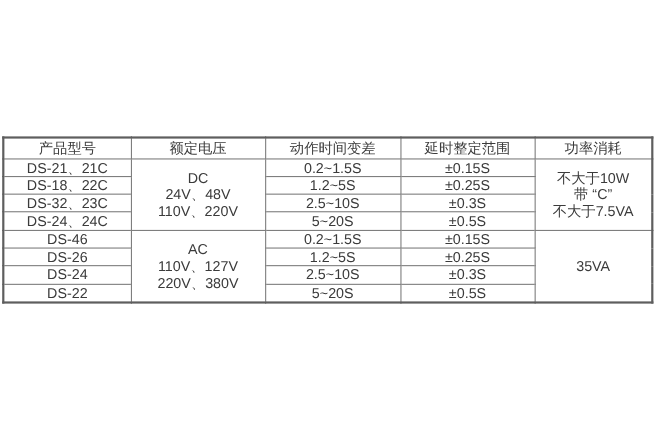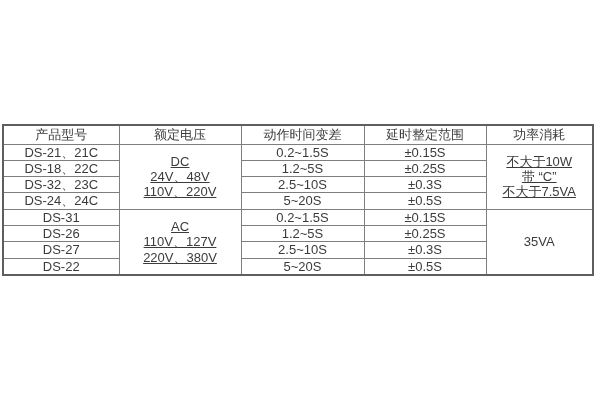--- a/index.html
+++ b/index.html
@@ -30,21 +30,21 @@
     vertical-align: middle;
     font-weight: normal;
     font-size: 13px;
     line-height: 1.18;
     padding: 0;
     overflow: hidden;
     white-space: nowrap;
   }
   .spec tr.header-row { height: 19px; margin-left: 16px; }
   .spec tr.data-row { height: 15px; }
-  .cell-line { display: block; text-decoration: underline; }
+  .cell-line { display: block; }
 </style>
 </head>
 <body>
 
 <table class="spec">
   <colgroup>
     <col style="width:116px">
     <col style="width:122px">
     <col style="width:123px">
     <col style="width:122px">
@@ -84,37 +84,37 @@
       <td>DS-32、23C</td>
       <td>2.5~10S</td>
       <td>±0.3S</td>
     </tr>
     <tr class="data-row">
       <td>DS-24、24C</td>
       <td>5~20S</td>
       <td>±0.5S</td>
     </tr>
     <tr class="data-row">
-      <td>DS-31</td>
+      <td>DS-46</td>
       <td rowspan="4">
         <span class="cell-line">AC</span>
         <span class="cell-line">110V、127V</span>
         <span class="cell-line">220V、380V</span>
       </td>
       <td>0.2~1.5S</td>
       <td>±0.15S</td>
       <td rowspan="4">35VA</td>
     </tr>
     <tr class="data-row">
       <td>DS-26</td>
       <td>1.2~5S</td>
       <td>±0.25S</td>
     </tr>
     <tr class="data-row">
-      <td>DS-27</td>
+      <td>DS-24</td>
       <td>2.5~10S</td>
       <td>±0.3S</td>
     </tr>
     <tr class="data-row">
       <td>DS-22</td>
       <td>5~20S</td>
       <td>±0.5S</td>
     </tr>
   </tbody>
 </table>

